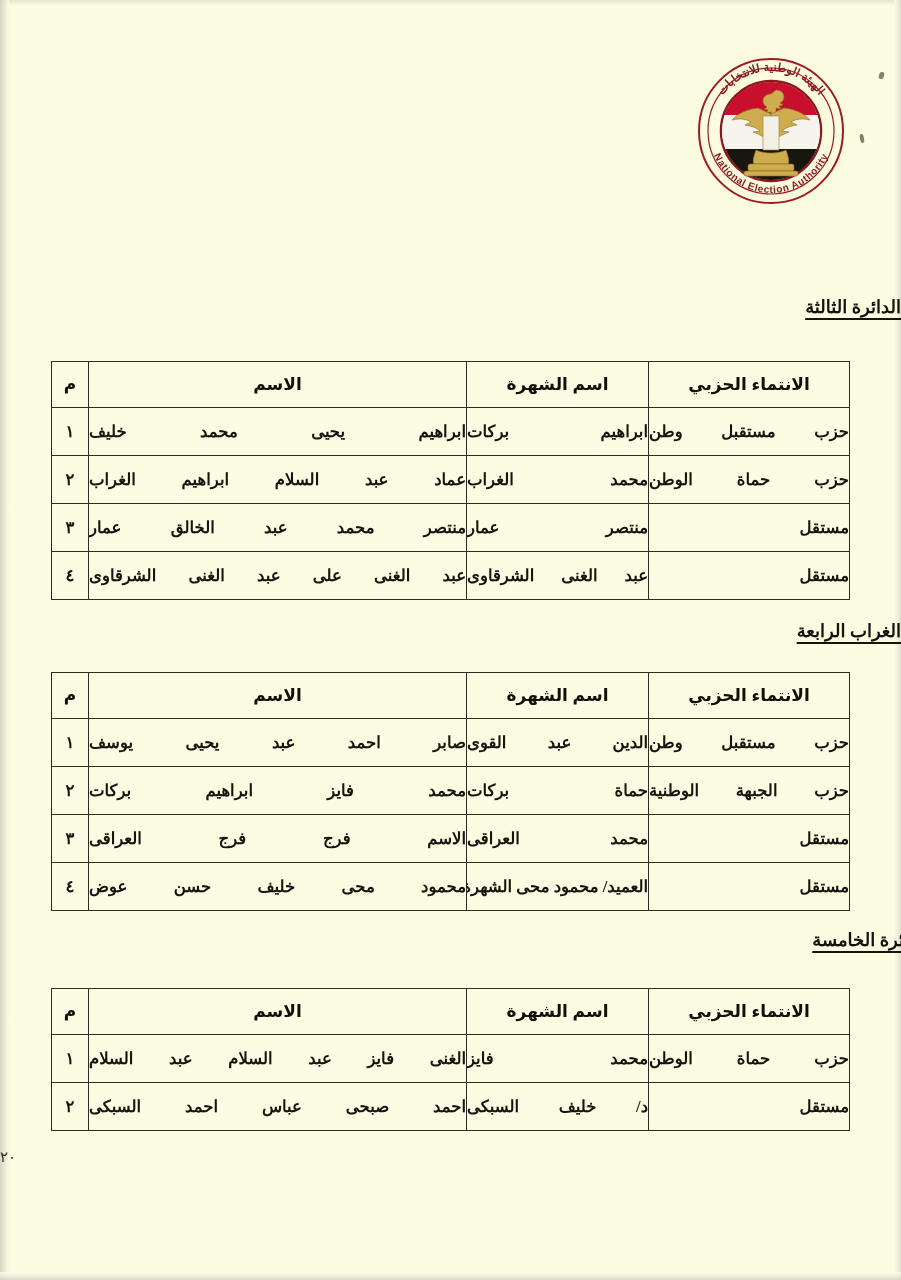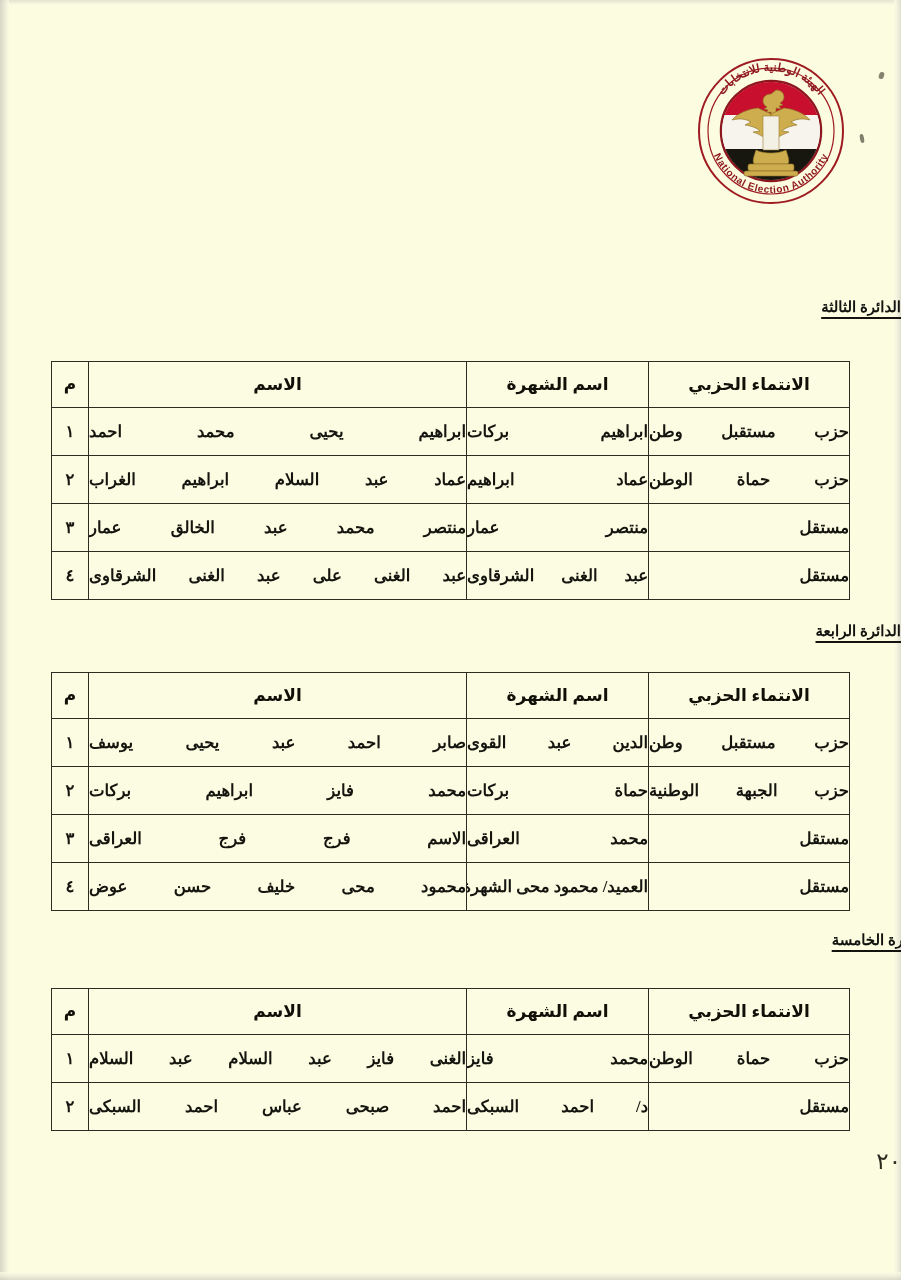--- a/index.html
+++ b/index.html
@@ -87,21 +87,21 @@
     background: #4d4a3c;
     transform: rotate(-10deg);
     border-radius: 40%;
     opacity: .7;
   }
 
   
   .district-title {
     text-align: right;
     font-weight: bold;
-    font-size: 15px;
+    font-size: 18px;
     letter-spacing: 0;
     line-height: 1.1;
     color: #131310;
     text-decoration: underline;
     text-underline-offset: 5px;
     text-decoration-thickness: 2px;
   }
 
   
   table.cand {
@@ -161,22 +161,22 @@
   .sec2-title { position:absolute; top: 622px; left:0; width:100%; }
   .sec2-table { position:absolute; top: 672px; left: 51px; }
   .sec3-title { position:absolute; top: 931px; left:0; width:100%;padding-left:28px; }
   .sec3-table { position:absolute; top: 988px; left: 51px; }
 
   .page-number {
     position: absolute;
     top: 1148px;
     left: 0;
     width: 100%;
-    text-align: right;
-    font-size: 23px;
+    text-align: left;
+    font-size: 15px;
     color: #2a2a20;
     letter-spacing: 2px;
   }
 </style>
 </head>
 <body>
 
 <div class="page">
 
   <div class="scan-edge-top"></div>
@@ -246,30 +246,30 @@
       </thead>
       <tbody>
         <tr>
           <td class="cell-party">
               <span class="stretch">حزب مستقبل وطن</span>
             </td>
           <td class="cell-alias">
               <span class="stretch">ابراهيم بركات</span>
             </td>
           <td class="cell-name">
-              <span class="stretch">ابراهيم يحيى محمد احمد</span>
+              <span class="stretch">ابراهيم يحيى محمد خليف</span>
             </td>
           <td class="cell-num">١</td>
         </tr>
         <tr>
           <td class="cell-party">
               <span class="stretch">حزب حماة الوطن</span>
             </td>
           <td class="cell-alias">
-              <span class="stretch">عماد ابراهيم</span>
+              <span class="stretch">محمد الغراب</span>
             </td>
           <td class="cell-name">
               <span class="stretch">عماد عبد السلام ابراهيم الغراب</span>
             </td>
           <td class="cell-num">٢</td>
         </tr>
         <tr>
           <td class="cell-party">
               <span class="stretch">مستقل</span>
             </td>
@@ -291,21 +291,21 @@
           <td class="cell-name">
               <span class="stretch">عبد الغنى على عبد الغنى الشرقاوى</span>
             </td>
           <td class="cell-num">٤</td>
         </tr>
       </tbody>
     </table>
   </div>
 
   <div class="sec2-title">
-    <span class="district-title">الدائرة الرابعة</span>
+    <span class="district-title">الغراب الرابعة</span>
   </div>
 
   <div class="sec2-table">
     <table class="cand">
       <colgroup>
         <col class="col-party">
           <col class="col-alias">
           <col class="col-name">
           <col class="col-num">
       </colgroup>
@@ -401,21 +401,21 @@
           <td class="cell-name">
               <span class="stretch">الغنى فايز عبد السلام عبد السلام</span>
             </td>
           <td class="cell-num">١</td>
         </tr>
         <tr>
           <td class="cell-party">
               <span class="stretch">مستقل</span>
             </td>
           <td class="cell-alias">
-              <span class="stretch">د/ احمد السبكى</span>
+              <span class="stretch">د/ خليف السبكى</span>
             </td>
           <td class="cell-name">
               <span class="stretch">احمد صبحى عباس احمد السبكى</span>
             </td>
           <td class="cell-num">٢</td>
         </tr>
       </tbody>
     </table>
   </div>
 

